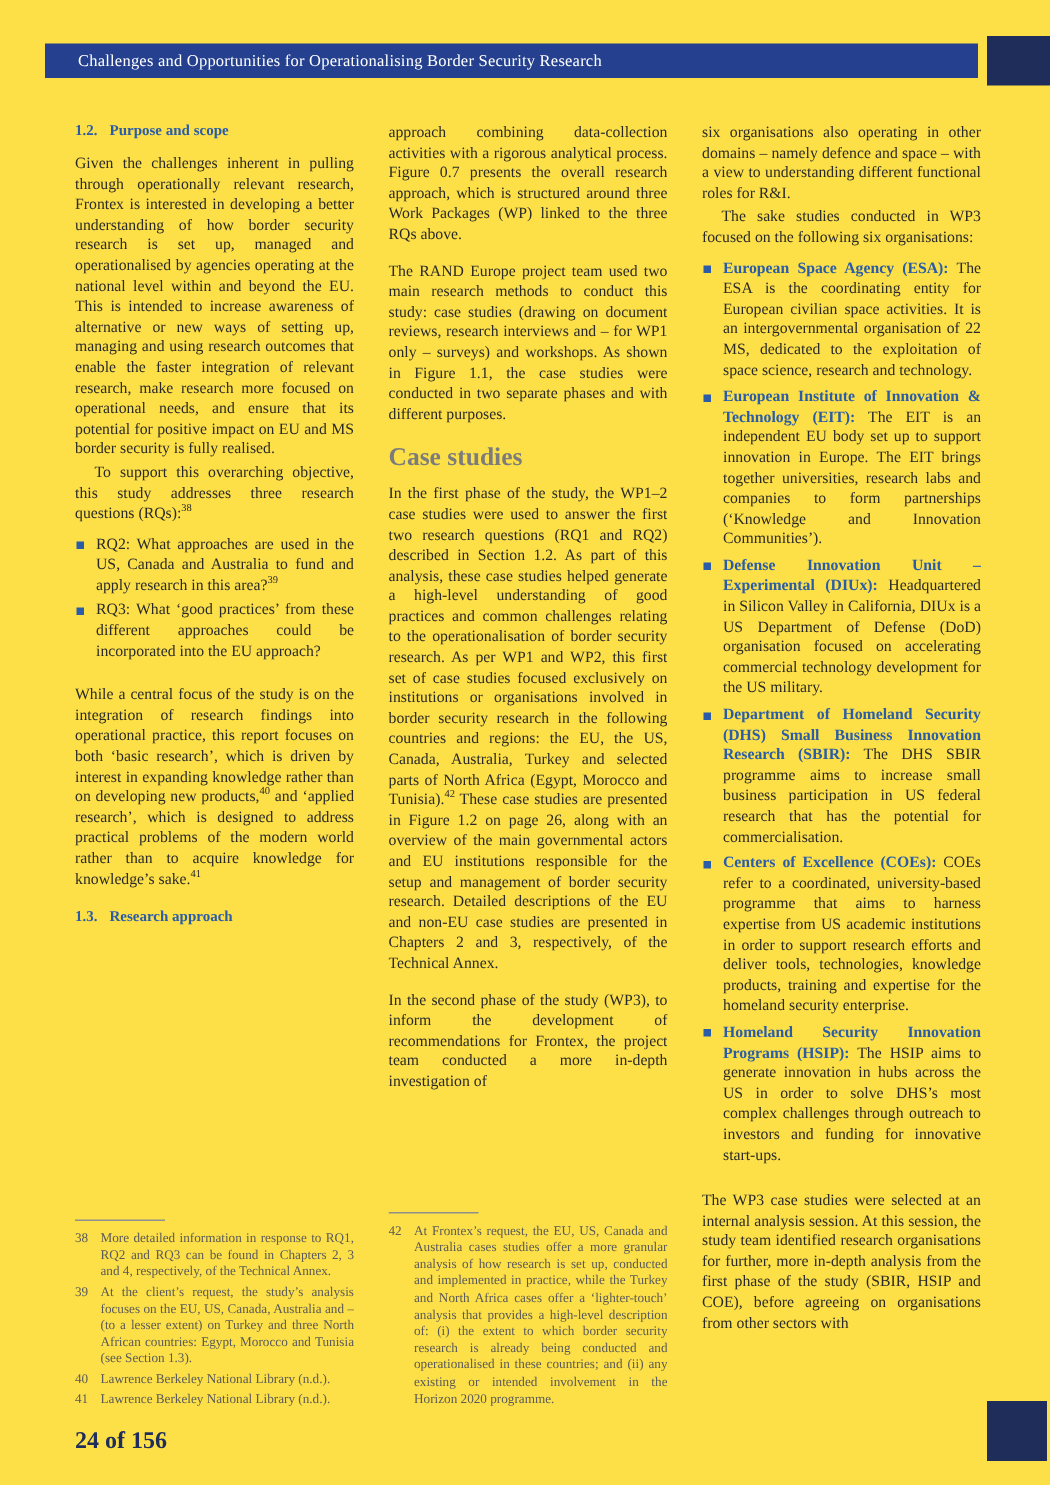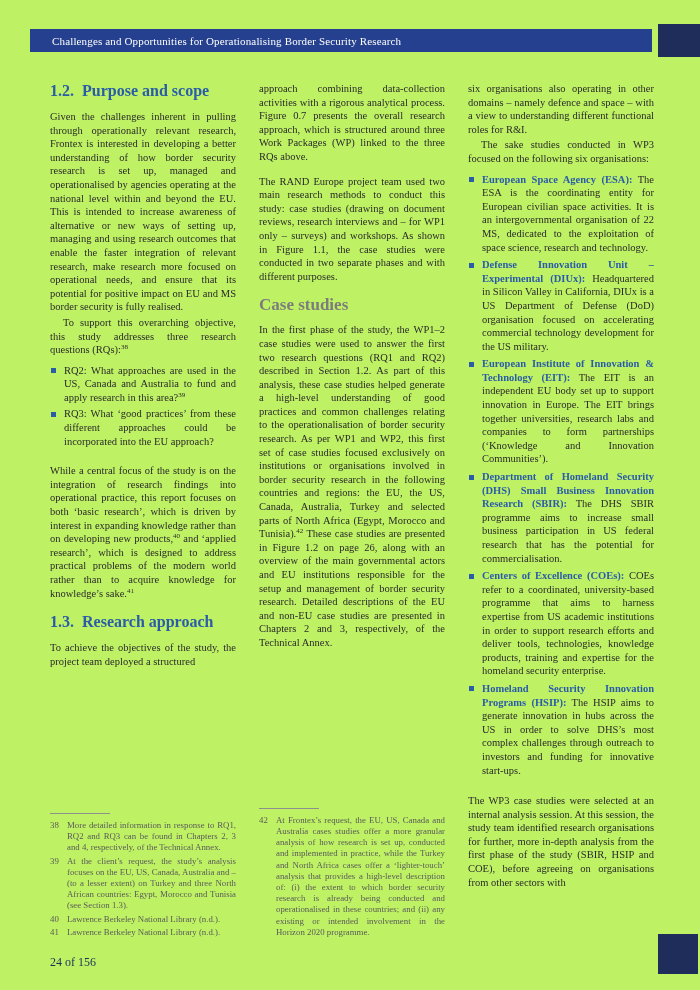--- a/index.html
+++ b/index.html
@@ -5,60 +5,60 @@
   :root{
     --blue:#2a5ca8;
     --bar:#24408e;
     --navy:#1f2d5a;
     --ink:#2a2a2a;
     --fn:#5a5a5a;
   }
   *{margin:0;padding:0;box-sizing:border-box;}
   html,body{background:#ffffff;}
   .page{
-    width:700px;height:990px;position:relative;background:#bef264;
+    width:700px;height:990px;position:relative;background:#fde047;
     font-family:"Liberation Serif","DejaVu Serif",serif;color:var(--ink);
     overflow:hidden;margin:0 auto;
   }
   .header-bar{
     position:absolute;top:29px;left:30px;width:622px;height:23px;
     background:var(--bar);display:flex;align-items:center;padding-left:22px;
   }
   .header-title{color:#ffffff;font-size:11px;letter-spacing:.15px;}
   .corner-top{position:absolute;top:24px;right:0;width:42px;height:33px;background:var(--navy);}
   .corner-bottom{position:absolute;bottom:16px;right:2px;width:40px;height:40px;background:var(--navy);}
   .columns{
     position:absolute;top:82px;left:50px;width:604px;height:858px;
     display:flex;gap:23px;
   }
   .col{flex:1 1 0;display:flex;flex-direction:column;overflow:hidden;}
   .body{font-size:10.5px;line-height:13.6px;text-align:justify;margin-bottom:2px;}
   .indent{text-indent:13px;}
   .gap{margin-top:9px;}
-  .sec-head{font-size:16px;font-weight:bold;color:var(--blue);margin:0 0 10px;}
+  .sec-head{font-size:10px;font-weight:bold;color:var(--blue);margin:0 0 10px;}
   .sec-head .h-num{margin-right:8px;}
   .mt{margin-top:11px;}
   .sub-head{font-size:17px;font-weight:bold;color:#7c7c7c;margin:10px 0 8px;}
   .sq-list{list-style:none;margin:5px 0 4px;}
   .sq-list li{
     position:relative;padding-left:14px;margin-bottom:3px;
     font-size:10.5px;line-height:13.6px;text-align:justify;
   }
   .sq-list li::before{
     content:"";position:absolute;left:1px;top:4.5px;width:5px;height:5px;background:var(--blue);
   }
   .org-list li{margin-bottom:4px;}
   .lead{color:var(--blue);font-weight:bold;}
   sup{font-size:7px;line-height:0;vertical-align:super;}
   .footnotes{margin-top:auto;padding-top:5px;}
   .fn-rule{width:60px;border-top:1px solid #8f8f8f;margin-bottom:6px;}
   .fn{display:flex;font-size:8.8px;line-height:11.2px;color:var(--fn);margin-bottom:2px;text-align:justify;}
   .fn-num{flex:0 0 17px;}
   .fn-text{flex:1;}
-  .pageno{position:absolute;left:50px;bottom:20px;font-size:12px;font-weight:normal;color:var(--navy);}
+  .pageno{position:absolute;left:50px;bottom:20px;font-size:16px;font-weight:bold;color:var(--navy);}
 </style>
 </head>
 <body>
 
 <div class="page">
 
   <div class="header-bar">
     <span class="header-title">Challenges and Opportunities for Operationalising Border Security Research</span>
   </div>
   <div class="corner-top"></div>
@@ -74,21 +74,20 @@
 
       <ul class="sq-list">
         <li><span>RQ2: What approaches are used in the US, Canada and Australia to fund and apply research in this area?</span><sup>39</sup></li>
         <li><span>RQ3: What ‘good practices’ from these different approaches could be incorporated into the EU approach?</span><sup></sup></li>
       </ul>
 
       <p class="body gap"><span>While a central focus of the study is on the integration of research findings into operational practice, this report focuses on both ‘basic research’, which is driven by interest in expanding knowledge rather than on developing new products,</span><sup>40</sup><span> and ‘applied research’, which is designed to address practical problems of the modern world rather than to acquire knowledge for knowledge’s sake.</span><sup>41</sup></p>
 
       <h2 class="sec-head mt"><span class="h-num">1.3.</span><span>Research approach</span></h2>
 
-      <p class="body"><span>To achieve the objectives of the study, the project team deployed a structured</span></p>
 
       <div class="footnotes">
         <div class="fn-rule"></div>
         <div class="fn">
             <span class="fn-num">38</span>
             <span class="fn-text">More detailed information in response to RQ1, RQ2 and RQ3 can be found in Chapters 2, 3 and 4, respectively, of the Technical Annex.</span>
           </div>
         <div class="fn">
             <span class="fn-num">39</span>
             <span class="fn-text">At the client’s request, the study’s analysis focuses on the EU, US, Canada, Australia and – (to a lesser extent) on Turkey and three North African countries: Egypt, Morocco and Tunisia (see Section 1.3).</span>
@@ -106,39 +105,40 @@
 
     <section class="col">
       <p class="body"><span>approach combining data-collection activities with a rigorous analytical process. Figure 0.7 presents the overall research approach, which is structured around three Work Packages (WP) linked to the three RQs above.</span></p>
 
       <p class="body gap"><span>The RAND Europe project team used two main research methods to conduct this study: case studies (drawing on document reviews, research interviews and – for WP1 only – surveys) and workshops. As shown in Figure 1.1, the case studies were conducted in two separate phases and with different purposes.</span></p>
 
       <h3 class="sub-head">Case studies</h3>
 
       <p class="body"><span>In the first phase of the study, the WP1–2 case studies were used to answer the first two research questions (RQ1 and RQ2) described in Section 1.2. As part of this analysis, these case studies helped generate a high-level understanding of good practices and common challenges relating to the operationalisation of border security research. As per WP1 and WP2, this first set of case studies focused exclusively on institutions or organisations involved in border security research in the following countries and regions: the EU, the US, Canada, Australia, Turkey and selected parts of North Africa (Egypt, Morocco and Tunisia).</span><sup>42</sup><span> These case studies are presented in Figure 1.2 on page 26, along with an overview of the main governmental actors and EU institutions responsible for the setup and management of border security research. Detailed descriptions of the EU and non-EU case studies are presented in Chapters 2 and 3, respectively, of the Technical Annex.</span></p>
 
+      <p class="body gap"><span>In the second phase of the study (WP3), to inform the development of recommendations for Frontex, the project team conducted a more in-depth investigation of</span></p>
 
       <div class="footnotes">
         <div class="fn-rule"></div>
         <div class="fn">
             <span class="fn-num">42</span>
             <span class="fn-text">At Frontex’s request, the EU, US, Canada and Australia cases studies offer a more granular analysis of how research is set up, conducted and implemented in practice, while the Turkey and North Africa cases offer a ‘lighter-touch’ analysis that provides a high-level description of: (i) the extent to which border security research is already being conducted and operationalised in these countries; and (ii) any existing or intended involvement in the Horizon 2020 programme.</span>
           </div>
       </div>
     </section>
 
     <section class="col">
       <p class="body"><span>six organisations also operating in other domains – namely defence and space – with a view to understanding different functional roles for R&amp;I.</span></p>
 
       <p class="body indent"><span>The sake studies conducted in WP3 focused on the following six organisations:</span></p>
 
       <ul class="sq-list org-list">
         <li><span class="lead">European Space Agency (ESA):</span> <span>The ESA is the coordinating entity for European civilian space activities. It is an intergovernmental organisation of 22 MS, dedicated to the exploitation of space science, research and technology.</span></li>
+        <li><span class="lead">European Institute of Innovation &amp; Technology (EIT):</span> <span>The EIT is an independent EU body set up to support innovation in Europe. The EIT brings together universities, research labs and companies to form partnerships (‘Knowledge and Innovation Communities’).</span></li>
         <li><span class="lead">Defense Innovation Unit – Experimental (DIUx):</span> <span>Headquartered in Silicon Valley in California, DIUx is a US Department of Defense (DoD) organisation focused on accelerating commercial technology development for the US military.</span></li>
-        <li><span class="lead">European Institute of Innovation &amp; Technology (EIT):</span> <span>The EIT is an independent EU body set up to support innovation in Europe. The EIT brings together universities, research labs and companies to form partnerships (‘Knowledge and Innovation Communities’).</span></li>
         <li><span class="lead">Department of Homeland Security (DHS) Small Business Innovation Research (SBIR):</span> <span>The DHS SBIR programme aims to increase small business participation in US federal research that has the potential for commercialisation.</span></li>
         <li><span class="lead">Centers of Excellence (COEs):</span> <span>COEs refer to a coordinated, university-based programme that aims to harness expertise from US academic institutions in order to support research efforts and deliver tools, technologies, knowledge products, training and expertise for the homeland security enterprise.</span></li>
         <li><span class="lead">Homeland Security Innovation Programs (HSIP):</span> <span>The HSIP aims to generate innovation in hubs across the US in order to solve DHS’s most complex challenges through outreach to investors and funding for innovative start-ups.</span></li>
       </ul>
 
       <p class="body gap"><span>The WP3 case studies were selected at an internal analysis session. At this session, the study team identified research organisations for further, more in-depth analysis from the first phase of the study (SBIR, HSIP and COE), before agreeing on organisations from other sectors with</span></p>
     </section>
 
   </div>
 

